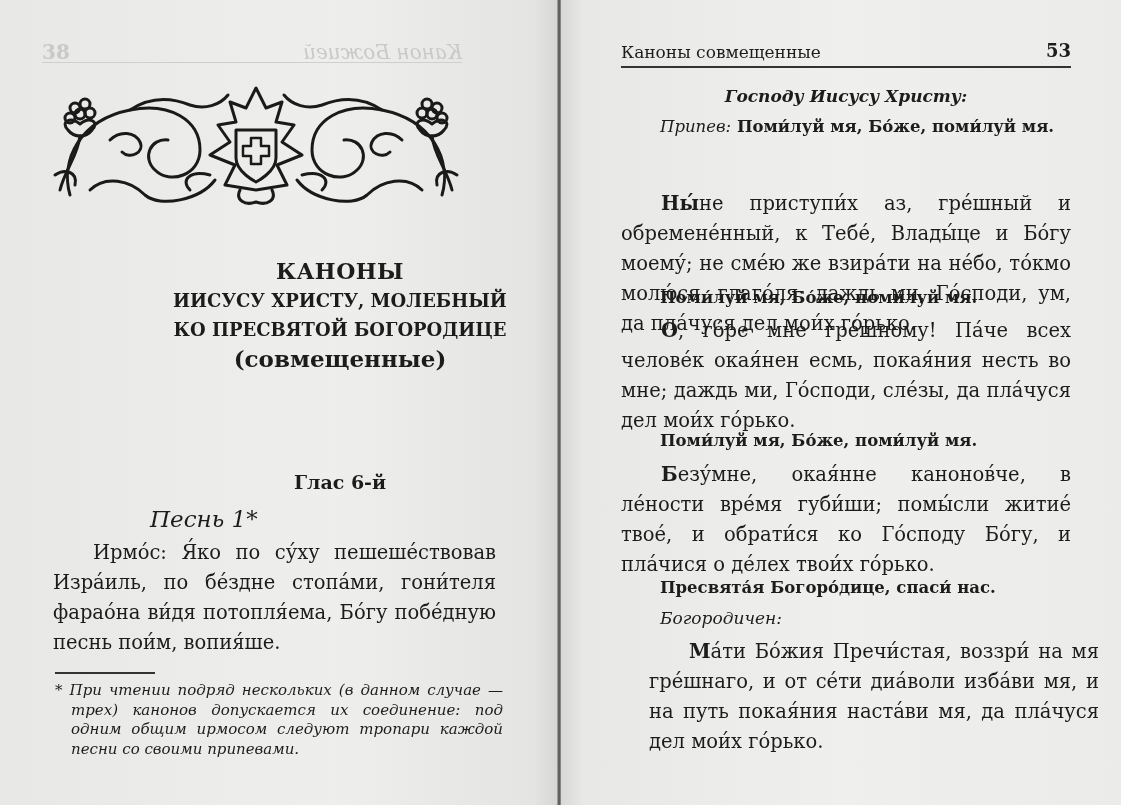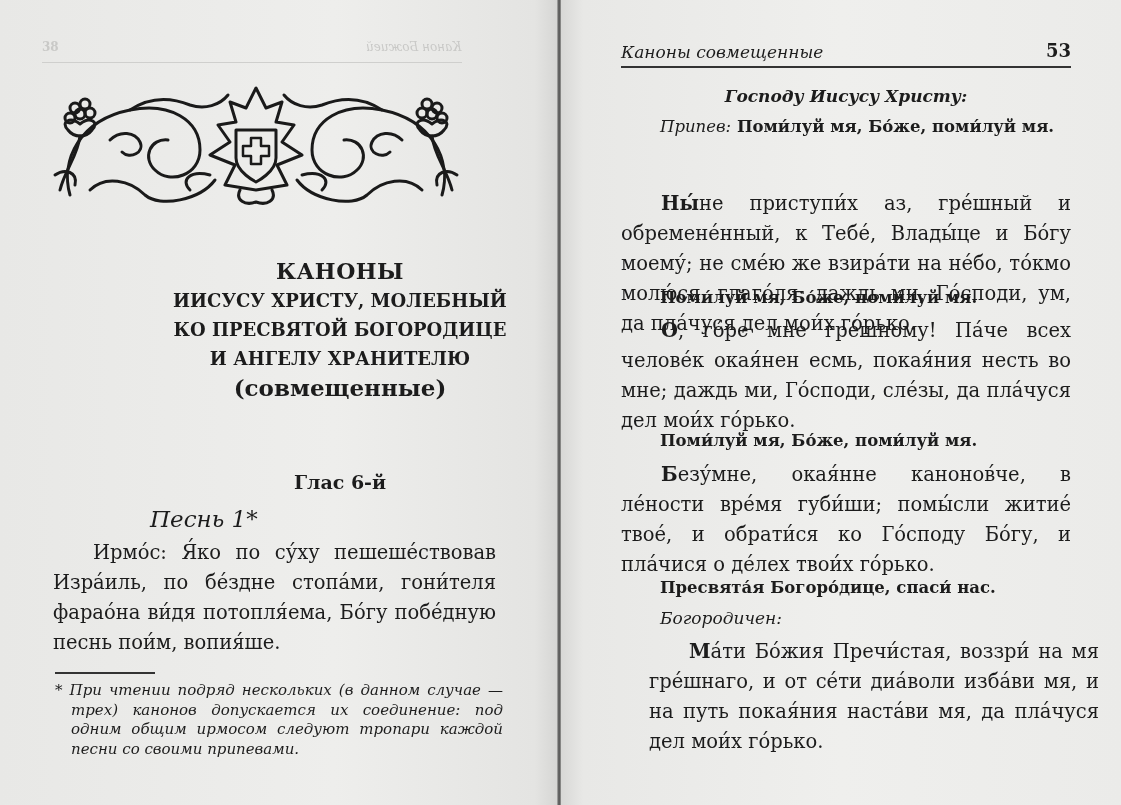--- a/index.html
+++ b/index.html
@@ -16,21 +16,21 @@
   .page.left { left: 0; width: 557px;
     background: linear-gradient(to right, #e8e8e6 0%, #eeeeec 60%, #e4e4e2 96%, #d6d6d4 100%); }
   .page.right { left: 561px; width: 560px;
     background: linear-gradient(to right, #d8d8d6 0%, #e8e8e6 4%, #efefed 50%, #ebebe9 100%); }
   .spine { position: absolute; left: 557px; top: 0; width: 4px; height: 805px;
     background: linear-gradient(to right, #b5b5b3, #4a4a4a, #9a9a98); }
 
   
   .ghost-header { position: absolute; left: 42px; top: 40px; width: 420px;
     border-bottom: 1px solid #cfcfcd; height: 22px; color: #c9c9c7;
-    font-size: 12px; font-style: italic; }
+    font-size: 20px; font-style: italic; }
   .ghost-header .gn { position: absolute; left: 0; top: 0; font-weight: bold; font-style: normal; }
   .ghost-header .gt { position: absolute; right: 0; top: 0; transform: scaleX(-1); }
 
   .ornament { position: absolute; left: 50px; top: 80px; width: 412px; height: 128px; }
 
   .title-block { position: absolute; left: 150px; top: 256px; width: 380px; text-align: center; font-weight: bold; }
   .t-main { font-size: 22px; letter-spacing: 0.5px; line-height: 30px; }
   .t-sub { font-size: 18px; line-height: 29px; }
   .t-paren { font-size: 23px; line-height: 30px; }
 
@@ -45,21 +45,21 @@
   .indent { text-indent: 40px; }
 
   .fn-rule { position: absolute; left: 55px; top: 672px; width: 100px; height: 2px; background: #333; }
   .footnote { position: absolute; left: 55px; top: 681px; width: 448px;
     font-style: italic; font-size: 15px; line-height: 19.5px; text-align: justify; }
   .footnote .fn-hang { padding-left: 16px; text-indent: -16px; }
 
   
   .rp-header { position: absolute; left: 621px; top: 40px; width: 450px; height: 26px;
     border-bottom: 2px solid #333; }
-  .rp-header .hdr-title { position: absolute; left: 0; top: 2px; font-style: italic; font-size: 17px; }
+  .rp-header .hdr-title { position: absolute; left: 0; top: 2px; font-size: 17px; }
   .rp-header .hdr-num { position: absolute; right: 0; top: 0; font-weight: bold; font-size: 18px; }
 
   .rp-sub { position: absolute; left: 621px; top: 86px; width: 450px; text-align: center;
     font-weight: bold; font-style: italic; font-size: 17px; }
   .refrain { position: absolute; left: 660px; font-weight: bold; font-size: 16.5px; }
   .refrain .lbl { font-weight: normal; font-style: italic; }
   .para { position: absolute; left: 621px; width: 450px; }
   .dropcap-bold { font-weight: bold; }
   .bogorod { position: absolute; left: 660px; top: 608px; font-style: italic; font-size: 17px; }
 </style>
@@ -110,21 +110,20 @@
 
       <path d="M186 50 L226 50 L226 78 C226 92 206 102 206 102 C206 102 186 92 186 78 Z" fill="#ececea"></path>
       <path d="M201 58 h10 v8 h8 v10 h-8 v8 h-10 v-8 h-8 v-10 h8 z" stroke-width="2.5"></path>
     </g>
   </svg>
 
   <div class="title-block">
     <div class="t-main">КАНОНЫ</div>
     <div class="t-sub">ИИСУСУ ХРИСТУ, МОЛЕБНЫЙ</div>
     <div class="t-sub">КО ПРЕСВЯТОЙ БОГОРОДИЦЕ</div>
-    <div class="t-sub">И АНГЕЛУ ХРАНИТЕЛЮ</div>
     <div class="t-paren">(совмещенные)</div>
   </div>
 
   <div class="glas">Глас 6-й</div>
   <div class="pesn">Песнь 1*</div>
 
   <div class="irmos body-text indent">
     <span class="lbl">Ирмо́с:</span>
     <span> </span>
     <span>Я́ко по су́ху пешеше́ствовав Изра́иль, по бе́здне стопа́ми, гони́теля фарао́на ви́дя потопля́ема, Бо́гу побе́дную песнь пои́м, вопия́ше.</span>

